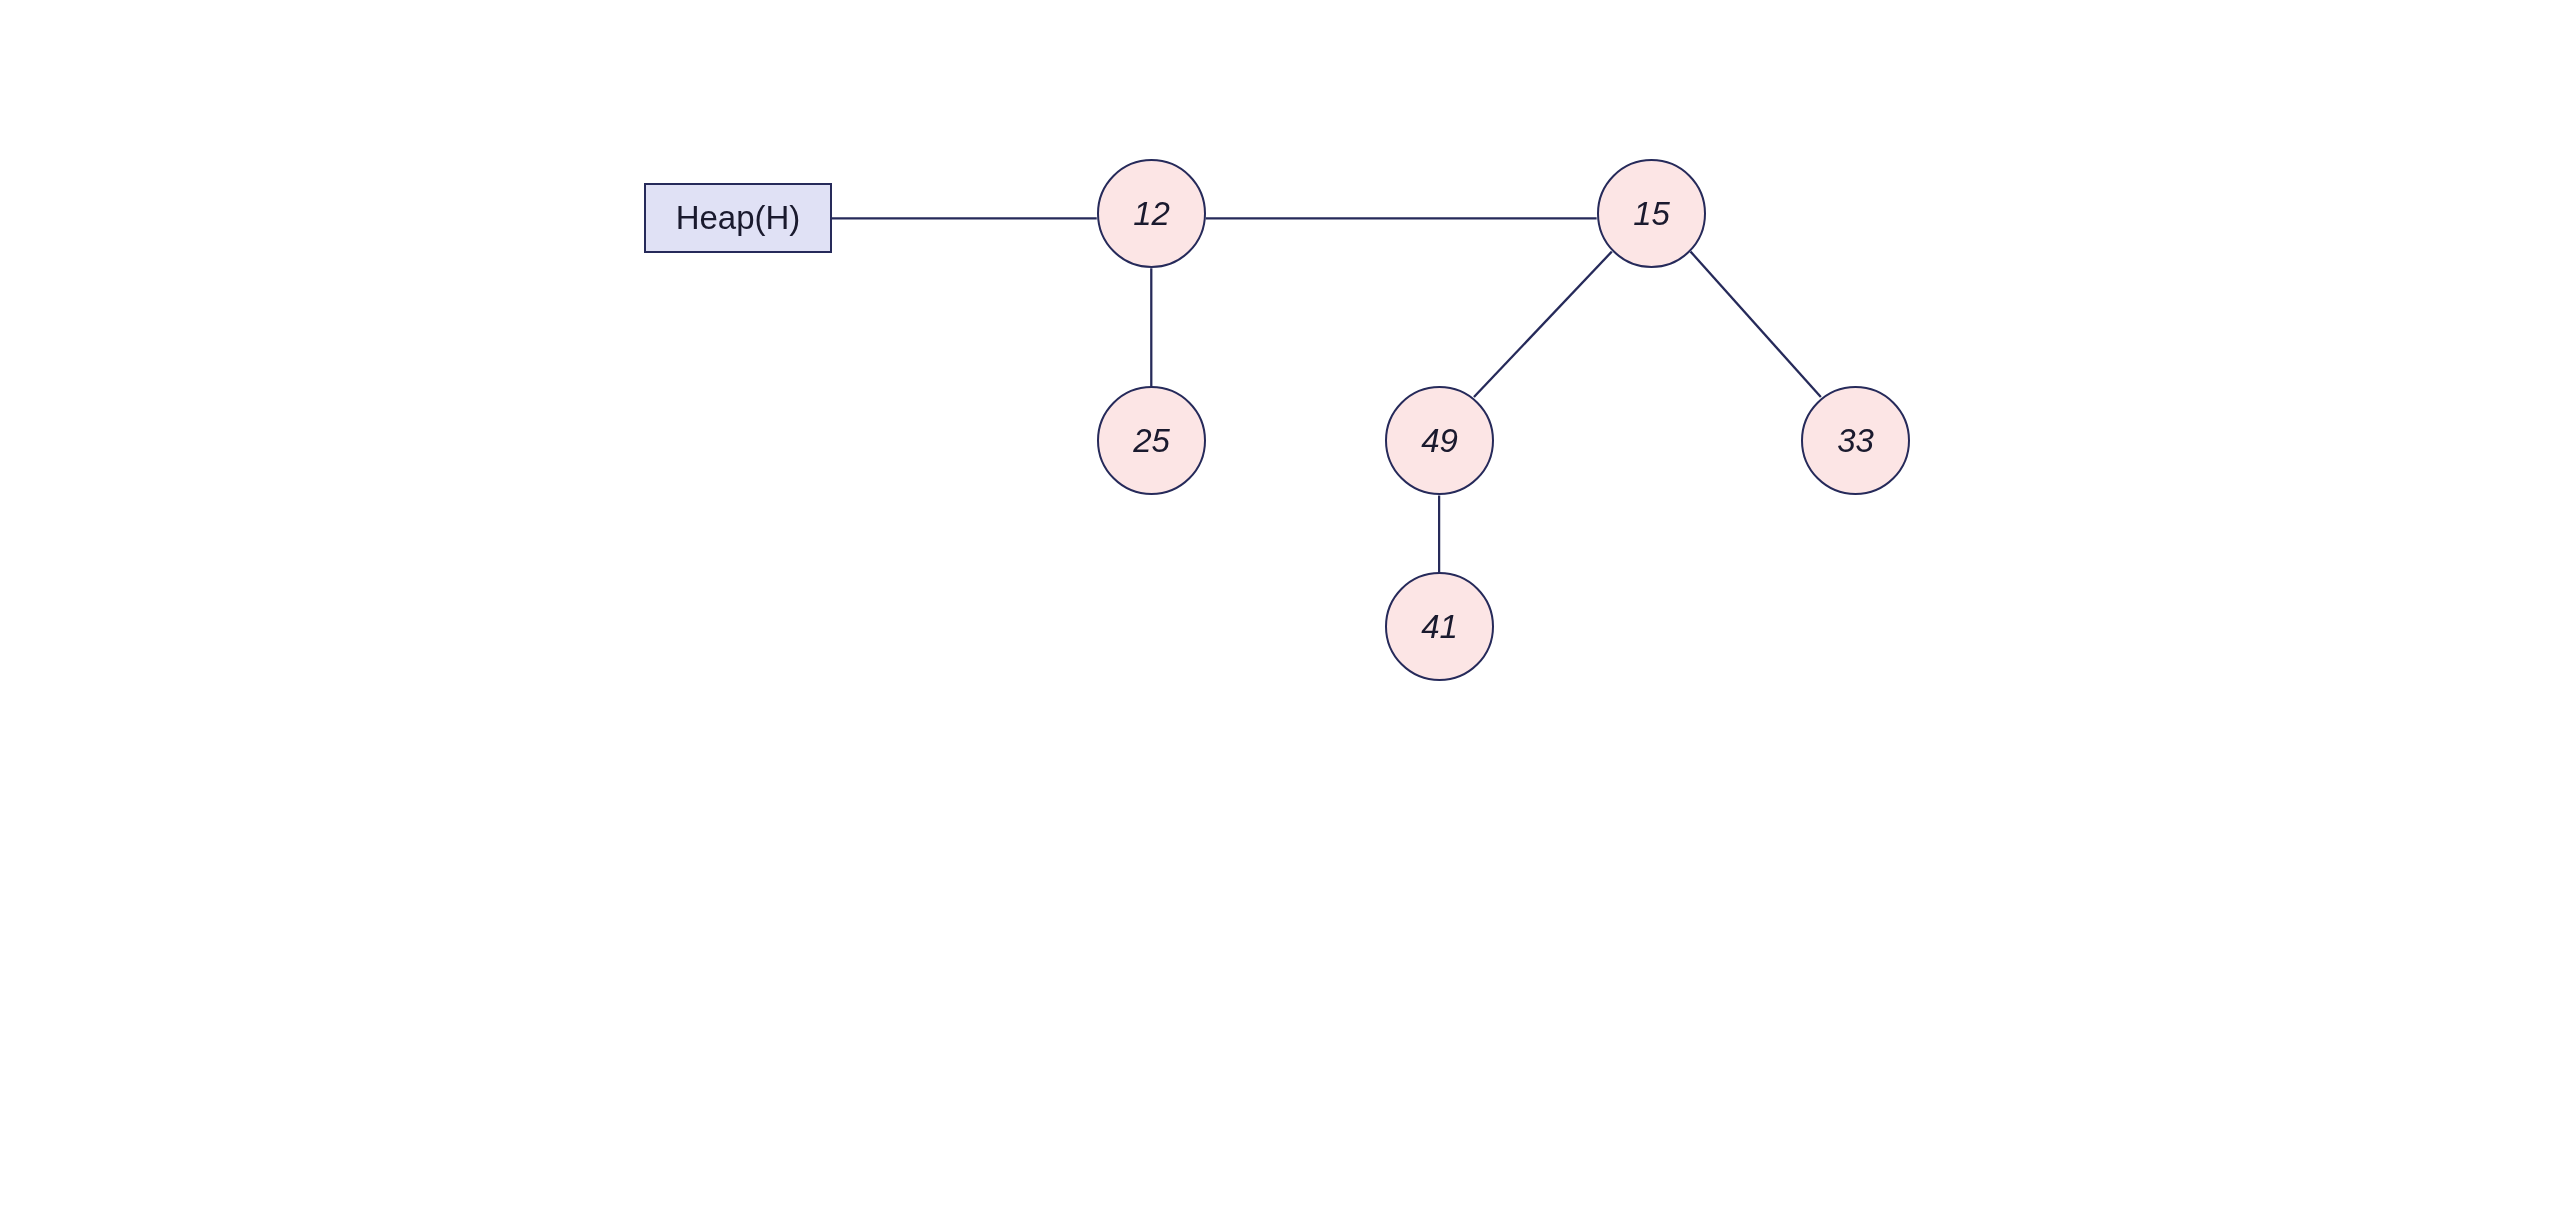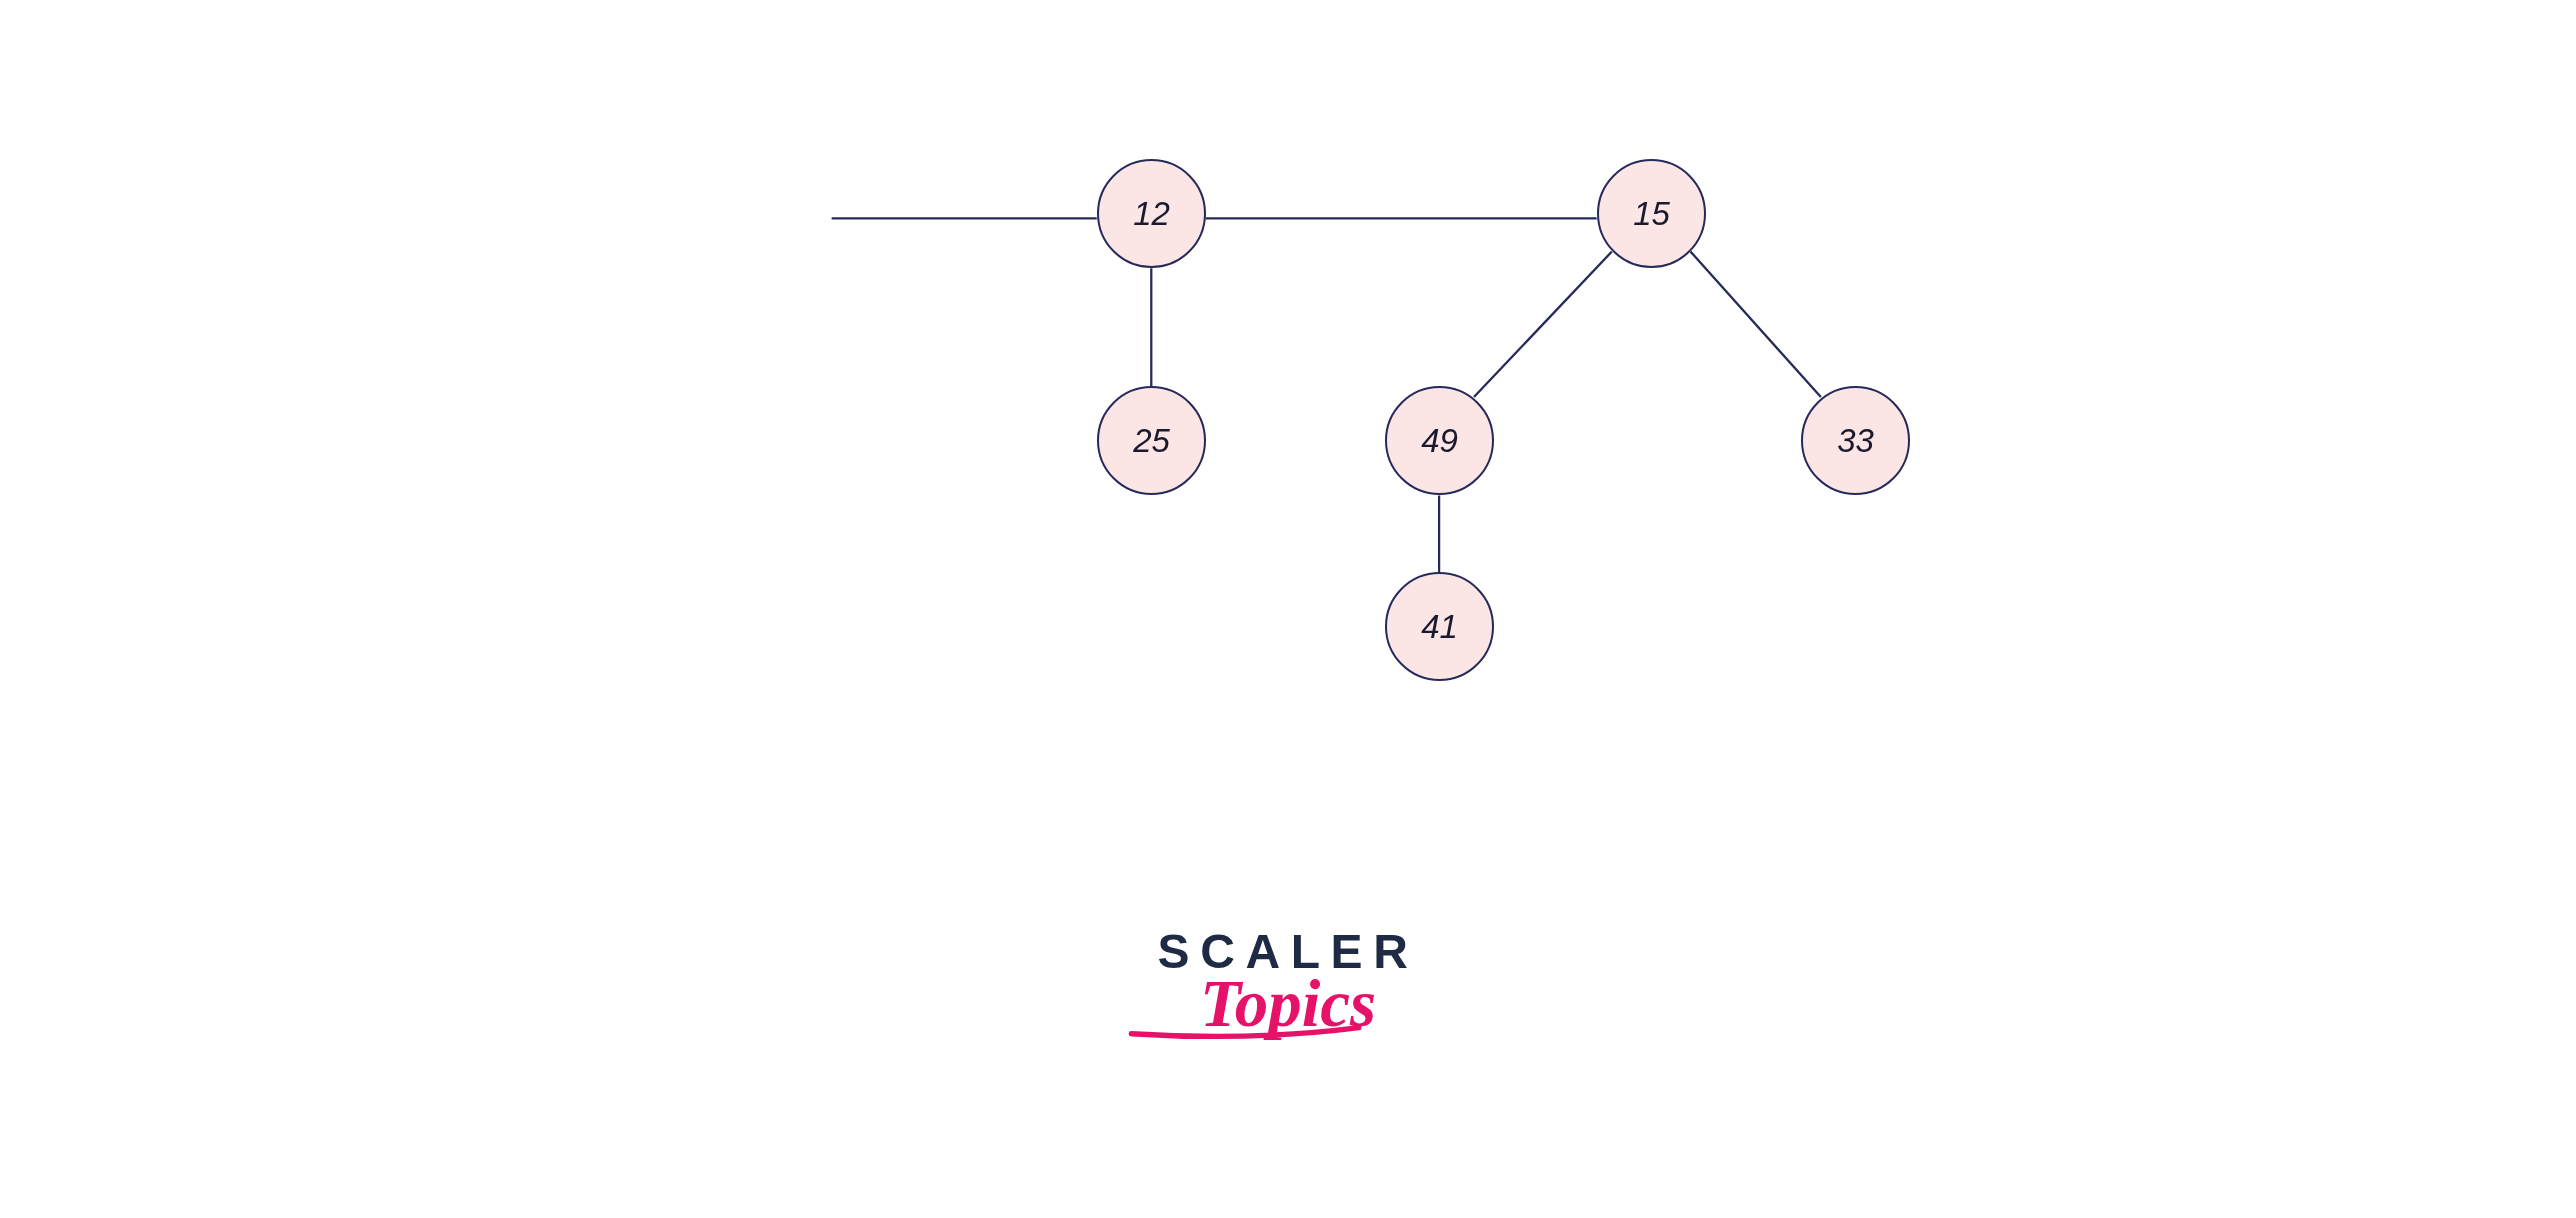--- a/index.html
+++ b/index.html
@@ -68,42 +68,38 @@
 
   <svg width="2576" height="1219" style="position:absolute; left:0; top:0;" viewBox="0 0 3401 1609">
     <line class="edge" x1="1098" y1="288" x2="1448" y2="288"></line>
     <line class="edge" x1="1592" y1="288" x2="2108" y2="288"></line>
     <line class="edge" x1="1520" y1="354" x2="1520" y2="510"></line>
     <line class="edge" x1="2128" y1="332" x2="1946" y2="524"></line>
     <line class="edge" x1="2232" y1="332" x2="2404" y2="524"></line>
     <line class="edge" x1="1900" y1="654" x2="1900" y2="798"></line>
   </svg>
 
+  <div class="heap-box" style="left: 644px; top: 183px; width: 188px; height: 70px;">
+    <span>Heap(H)</span>
+  </div>
 
   <div class="node" style="left: 1097px; top: 159px; width: 109px; height: 109px;">
       <span>12</span>
     </div>
   <div class="node" style="left: 1597px; top: 159px; width: 109px; height: 109px; text-align: center;">
       <span>15</span>
     </div>
   <div class="node" style="left: 1097px; top: 386px; width: 109px; height: 109px;">
       <span>25</span>
     </div>
   <div class="node" style="left: 1385px; top: 386px; width: 109px; height: 109px;">
       <span>49</span>
     </div>
   <div class="node" style="left: 1801px; top: 386px; width: 109px; height: 109px;">
       <span>33</span>
     </div>
   <div class="node" style="left: 1385px; top: 572px; width: 109px; height: 109px;">
       <span>41</span>
     </div>
 
-  <div class="logo" style="transform: translateX(-50%); left: 1288px; top: 924px;">
-    <div class="logo-upper">SCALER</div>
-    <div class="logo-lower">Topics</div>
-    <svg width="273" height="23" style="position:absolute; left:50%; transform:translateX(-60%); bottom:-3.8px;" viewBox="0 0 360 30">
-      <path d="M 10 14 Q 170 24 310 6" stroke="#e6126a" stroke-width="7" fill="none" stroke-linecap="round"></path>
-    </svg>
-  </div>
 
 </div>
 
 
 </body></html>

